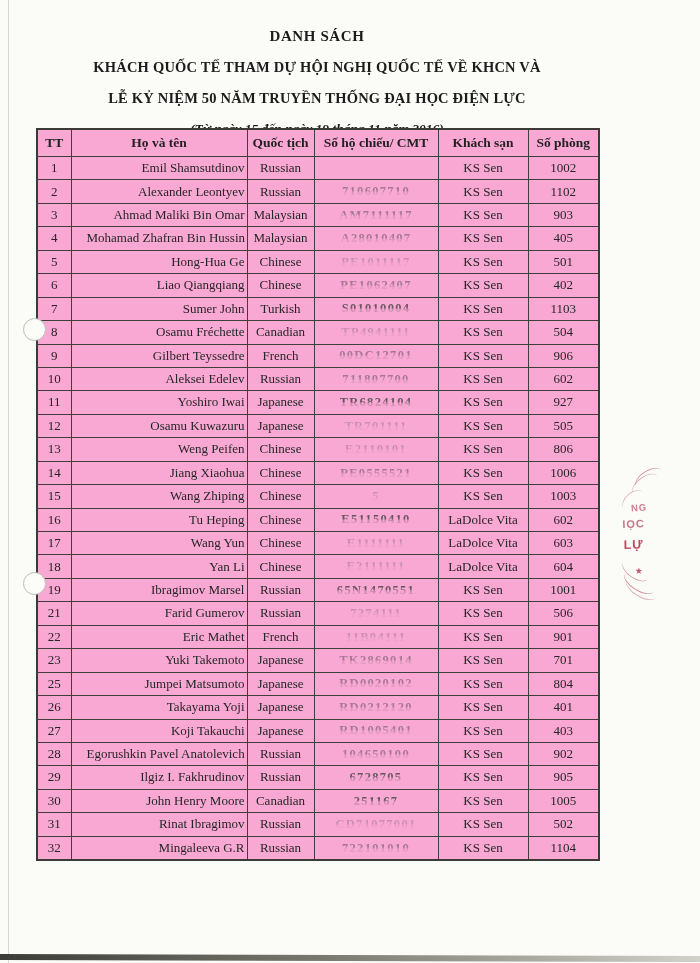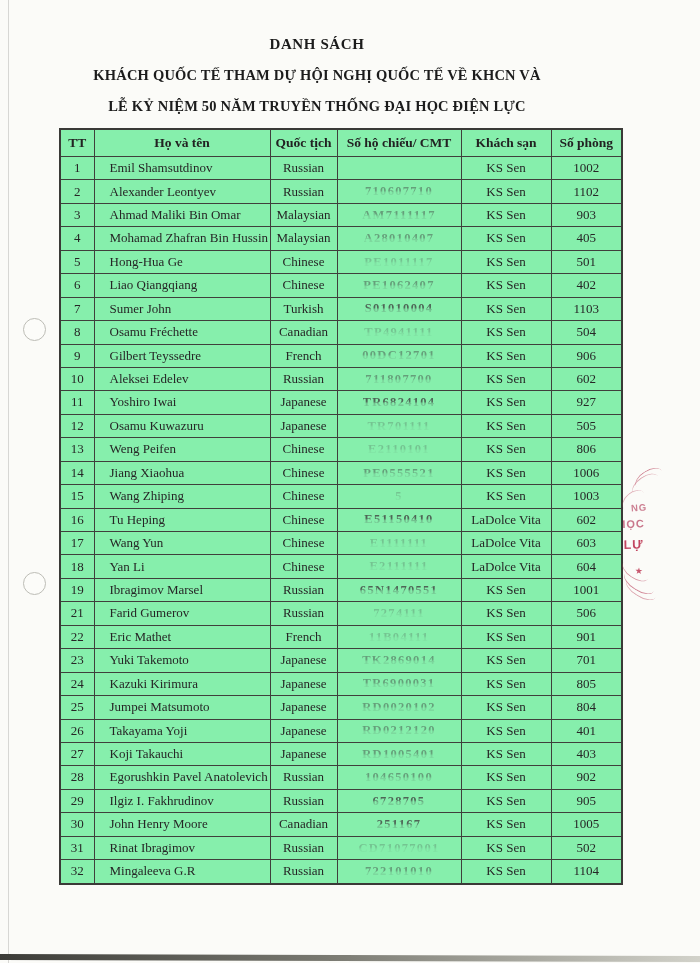--- a/index.html
+++ b/index.html
@@ -12,40 +12,39 @@
   .scan-edge-left{
     position:absolute;left:8px;top:0;width:1px;height:963px;
     background:rgba(150,150,145,.35);
   }
   .scan-bottom-bar{
     position:absolute;left:0;bottom:2px;width:700px;height:6px;
     background:linear-gradient(to right,#3c3c38,#77776f 45%,#a8a8a0 75%,#d2d2ca);
     transform:rotate(.15deg);
   }
   .title-block{
-    position:absolute;left:36px;top:36px;width:562px;text-align:center;
+    position:absolute;left:36px;top:28px;width:562px;text-align:center;
     color:#1c1c1c;
   }
   .title-line1{font-size:15px;font-weight:bold;letter-spacing:.6px;margin:0 0 4px 0;}
   .title-line2,.title-line3{font-size:14.5px;font-weight:bold;letter-spacing:.2px;margin:14px 0;}
   .title-date{font-size:13.5px;font-weight:bold;font-style:italic;margin:9px 0 0 0;}
   table.guest-table{
     position:absolute;left:36px;top:128px;width:562px;
     border-collapse:collapse;table-layout:fixed;
-    background:#86efac;
-    margin-left:23px;
+    background:#f9a8d4;
   }
   .guest-table th,.guest-table td{
     border:1px solid #3f3f3c;
     font-size:13px;line-height:1.1;
     padding:0 2px;overflow:hidden;white-space:nowrap;
   }
   .guest-table th{height:26px;font-weight:bold;font-size:13.5px;text-align:center;}
   .guest-table td{height:22.45px;text-align:center;color:#262626;}
-  .guest-table td.c1{text-align:left;padding-left:15px;}
+  .guest-table td.c1{text-align:right;padding-left:15px;}
   .guest-table{border:2px solid #3a3a37;}
   .pass{
     display:inline-block;font-size:12.5px;letter-spacing:1.3px;color:#3f3f3f;
     -webkit-mask-image:linear-gradient(to bottom,#000 38%,rgba(0,0,0,.32) 54%,rgba(0,0,0,.16) 100%);
     mask-image:linear-gradient(to bottom,#000 38%,rgba(0,0,0,.32) 54%,rgba(0,0,0,.16) 100%);
     font-weight:bold;
   }
   .fade-blank{opacity:0;}
   .fade-medium{opacity:.78;}
   .fade-light{opacity:.45;}
@@ -278,28 +277,20 @@
         <td class="c4">KS Sen</td>
         <td class="c5">901</td>
       </tr>
       <tr>
         <td class="c0">23</td>
         <td class="c1">Yuki Takemoto</td>
         <td class="c2">Japanese</td>
         <td class="c3"><span class="pass fade-light">TK2869014</span></td>
         <td class="c4">KS Sen</td>
         <td class="c5">701</td>
-      </tr>
-      <tr>
-        <td class="c0">24</td>
-        <td class="c1">Kazuki Kirimura</td>
-        <td class="c2">Japanese</td>
-        <td class="c3"><span class="pass fade-light">TR6900031</span></td>
-        <td class="c4">KS Sen</td>
-        <td class="c5">805</td>
       </tr>
       <tr>
         <td class="c0">25</td>
         <td class="c1">Jumpei Matsumoto</td>
         <td class="c2">Japanese</td>
         <td class="c3"><span class="pass fade-light">RD0020102</span></td>
         <td class="c4">KS Sen</td>
         <td class="c5">804</td>
       </tr>
       <tr>

